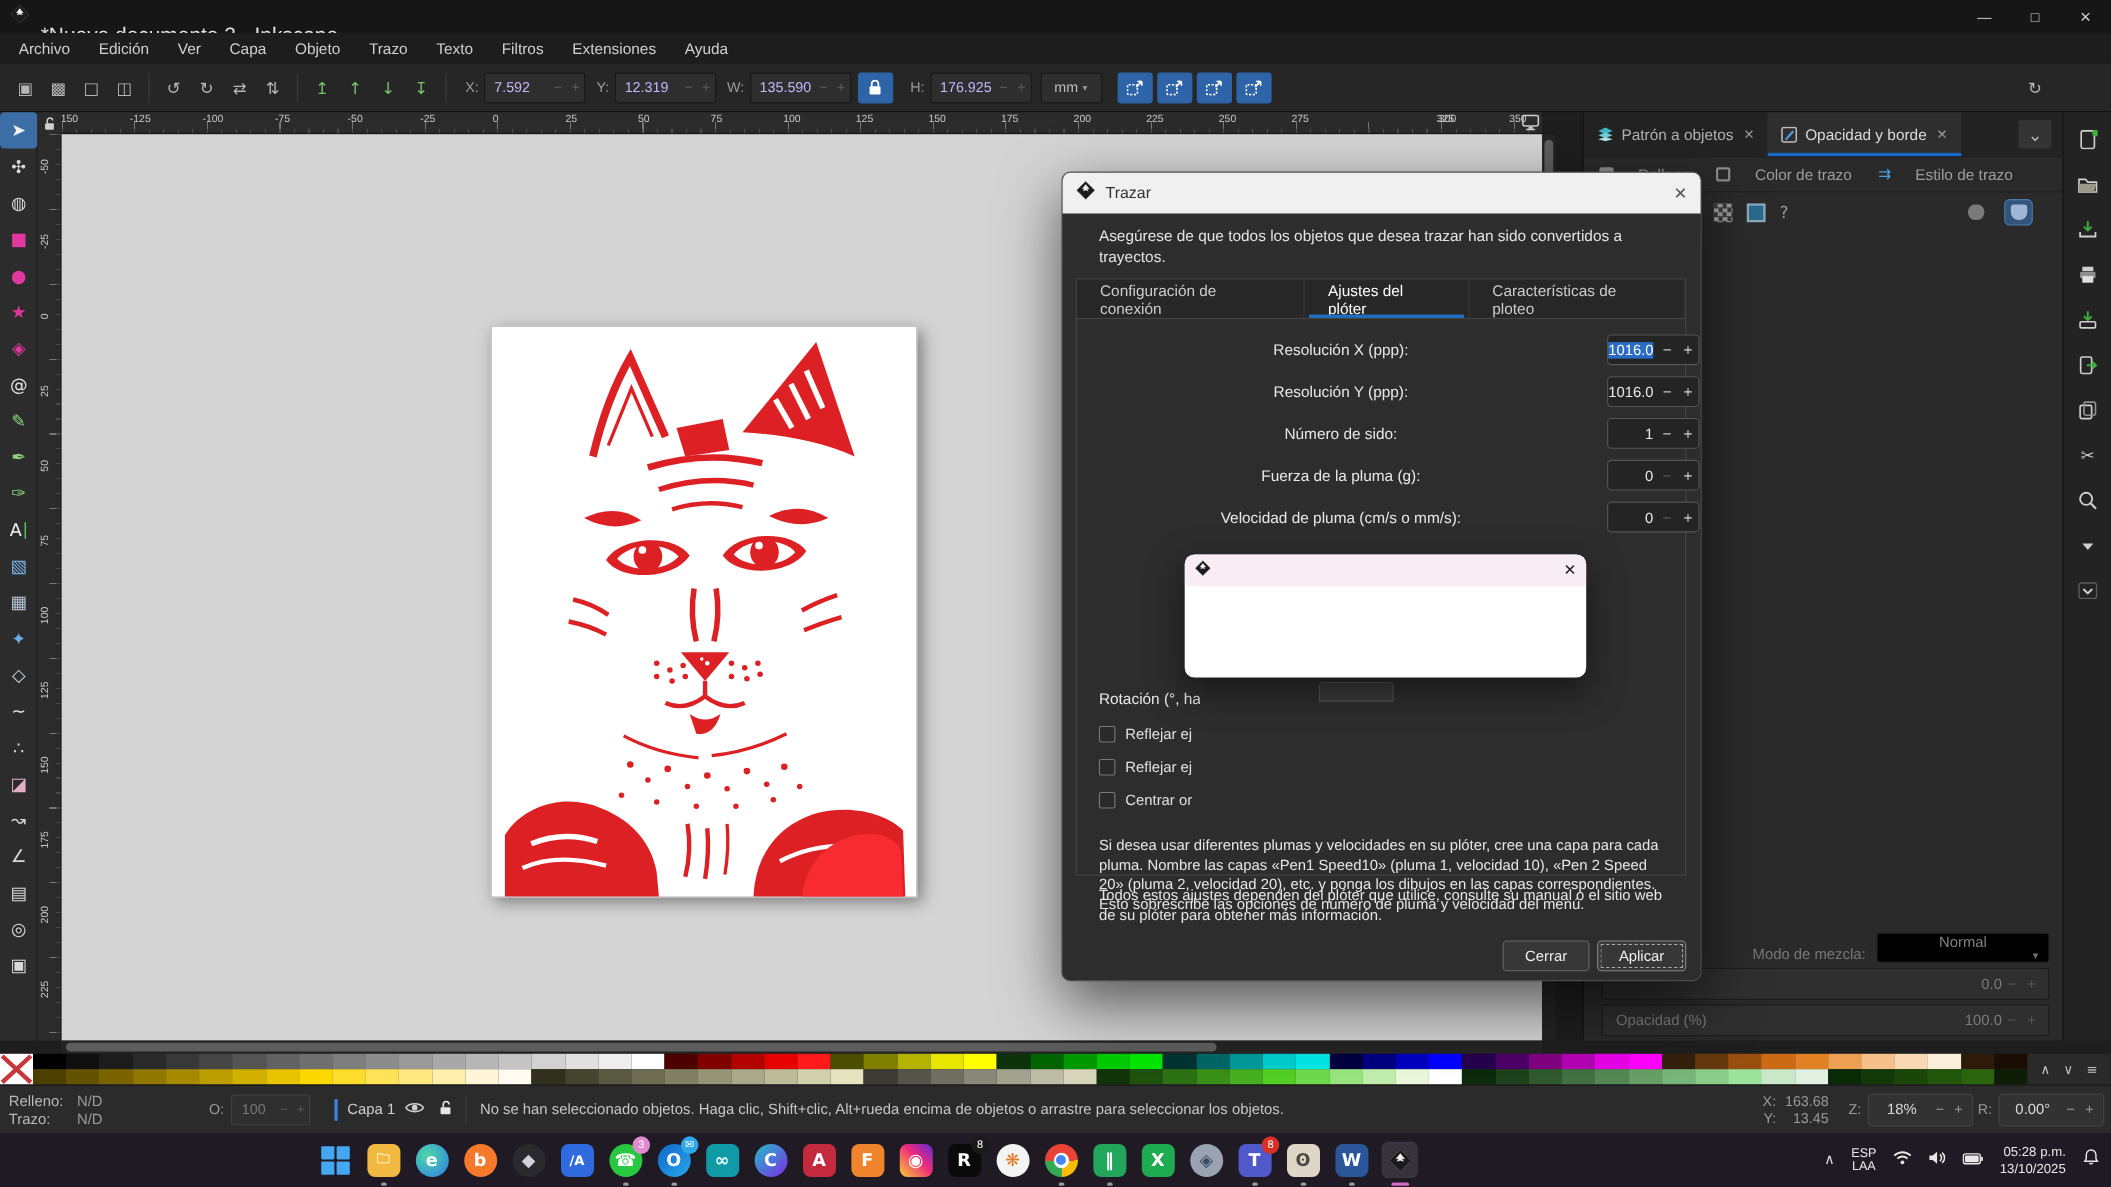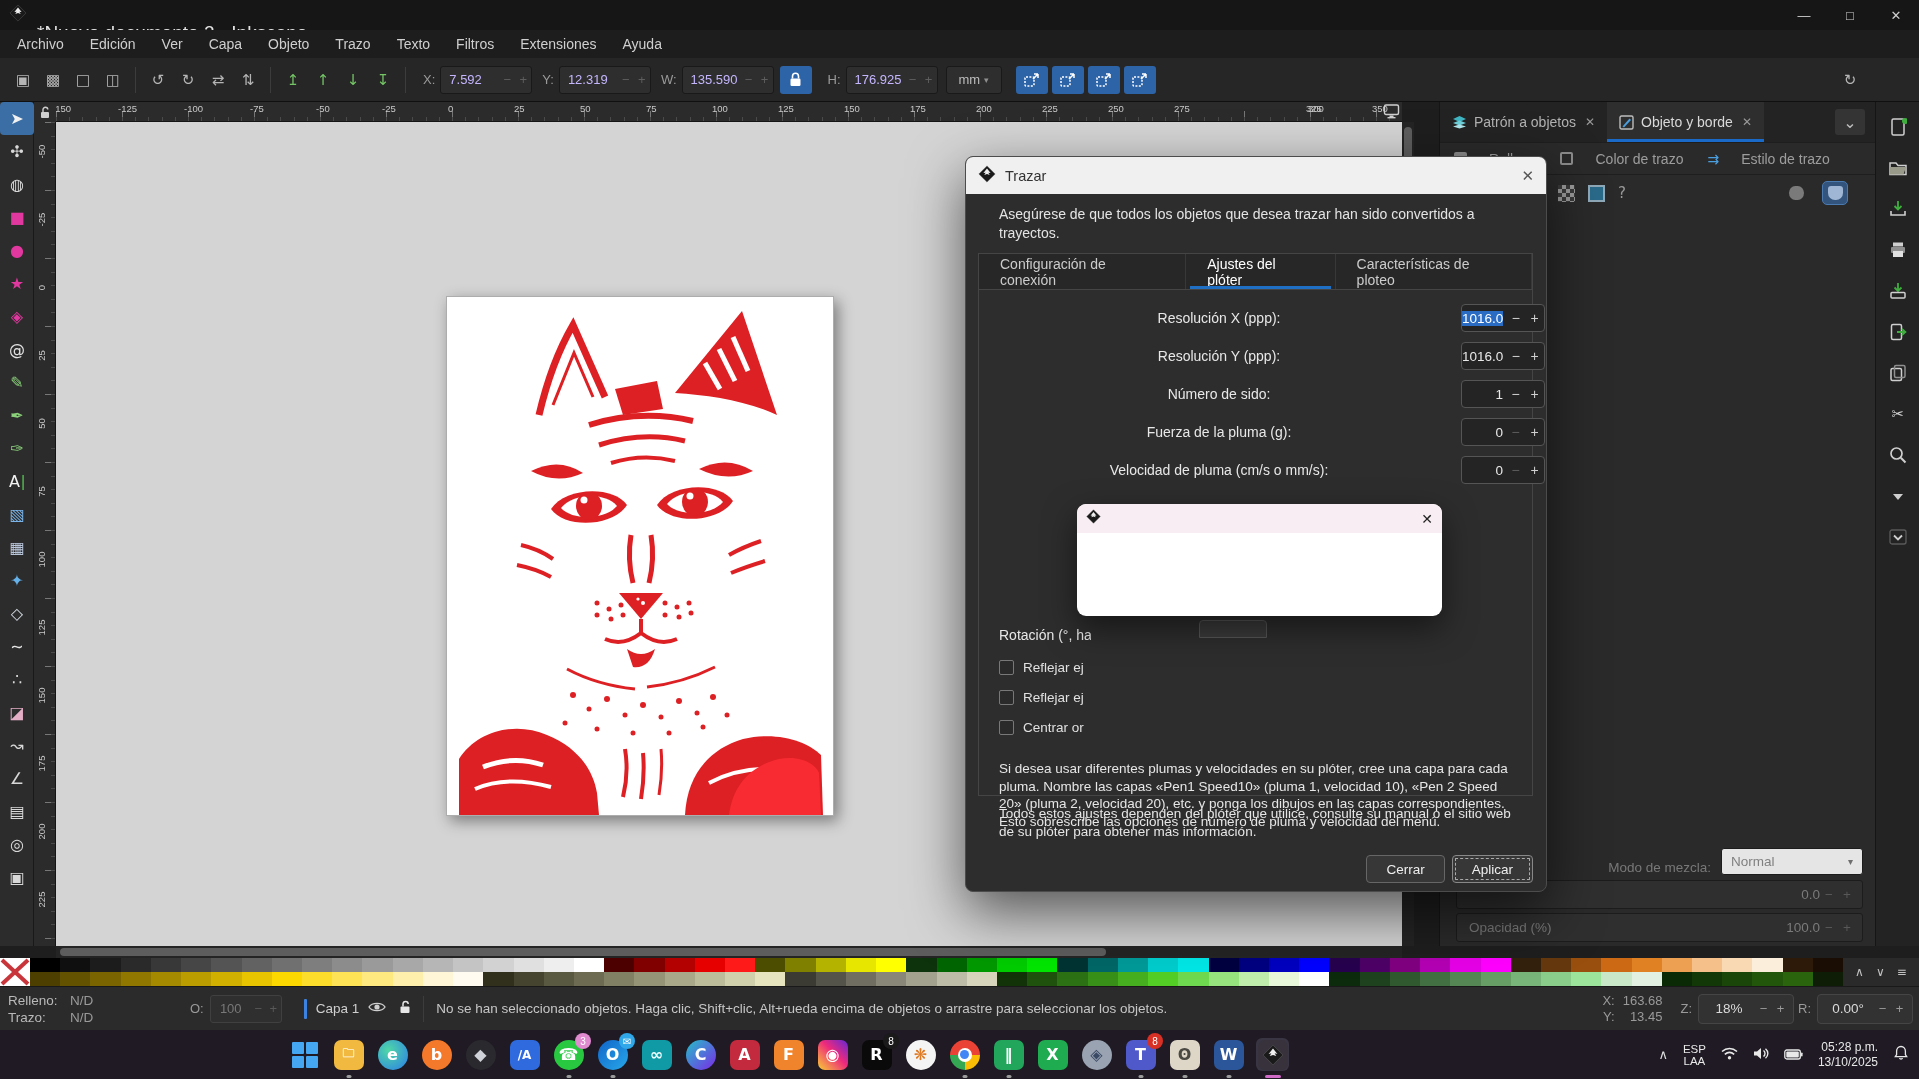--- a/index.html
+++ b/index.html
@@ -70,21 +70,21 @@
   .subtab { display:flex; align-items:center; gap:22px; color:#9d9d9d; font-size:14px;justify-content:flex-end; }
   .dock-iconrow { height:36px; display:flex; align-items:center; gap:13px; padding-left:88px; position:relative; }
   .paint-ico { width:17px; height:17px; display:flex; align-items:center; justify-content:center; }
   .blob { width:26px; height:24px; border-radius:5px; display:flex; align-items:center; justify-content:center; }
   .blob .shape { width:15px; height:14px; background:#8f8f8f; border-radius:3px 3px 7px 7px; }
   .blob.active { background:#33547c; border:1px solid #4a7ab0; }
   .blob.active .shape { background:#9fb6d4; }
   .dock-row { position:absolute; display:flex; align-items:flex-end; }
   .blend-row { top:745px; right:12px; height:28px; gap:10px; }
   .blend-label { color:#787878; font-size:13.5px; }
-  .blend-select { width:142px; height:27px; background:#e5e5e5; border:1px solid #1c1c1c; border-radius:3px; color:#808080; font-size:13.5px; display:flex; align-items:center; padding:0 9px; }
+  .blend-select { width:157px; height:27px; background:#000000; border:1px solid #1c1c1c; border-radius:3px; color:#808080; font-size:13.5px; display:flex; align-items:center; padding:0 9px;flex-direction:column; }
   .blend-select .car { margin-left:auto; font-size:10px; color:#6e6e6e; }
   .slider-row { left:16px; right:12px; height:29px; background:#2f2f2f; border:1px solid #1c1c1c; border-radius:3px; display:flex; align-items:center; padding:0 6px; color:#7a7a7a; font-size:13.5px; }
   .slider-row .lbl { padding-left:6px; }
   .slider-row .val { margin-left:auto; color:#7a7a7a; }
   .slider-row .m, .slider-row .p { width:18px; text-align:center; color:#585858; }
   .blur-row { top:778px; }
   .opacity-row { top:811px; }
 
   
   .right-strip { position:absolute; left:1875px; top:102px; width:44px; height:844px; background:#232323; border-left:1px solid #151515; display:flex; flex-direction:column; align-items:center; padding-top:14px; gap:19px; }
@@ -523,21 +523,21 @@
             <path d="M1,11.5 L7.5,9.5 L14,11.5 L7.5,13.5 Z" fill="#aee6ec"></path>
           </svg>
         <span>Patrón a objetos</span>
           <span class="tabx">✕</span>
       </div>
       <div class="dock-tab active">
         <svg width="15" height="15" viewBox="0 0 15 15">
             <rect x="1" y="1" width="13" height="13" rx="1.5" fill="none" stroke="#bdbdbd" stroke-width="1.4"></rect>
             <path d="M3.5,11.5 L10.5,3.5 L12,5 L5,12.5 Z" fill="#4a9fe0"></path>
           </svg>
-        <span>Objeto y borde</span>
+        <span>Opacidad y borde</span>
           <span class="tabx">✕</span>
       </div>
       <div class="dock-chevron ico">⌄</div>
     </div>
     <div class="dock-subtabs">
       <span class="subtab">
           <span style="width:13px;height:13px;background:#8c8c8c;display:inline-block;border-radius:2px"></span>
           <span>Relleno</span>
         </span>
       <span class="subtab">

